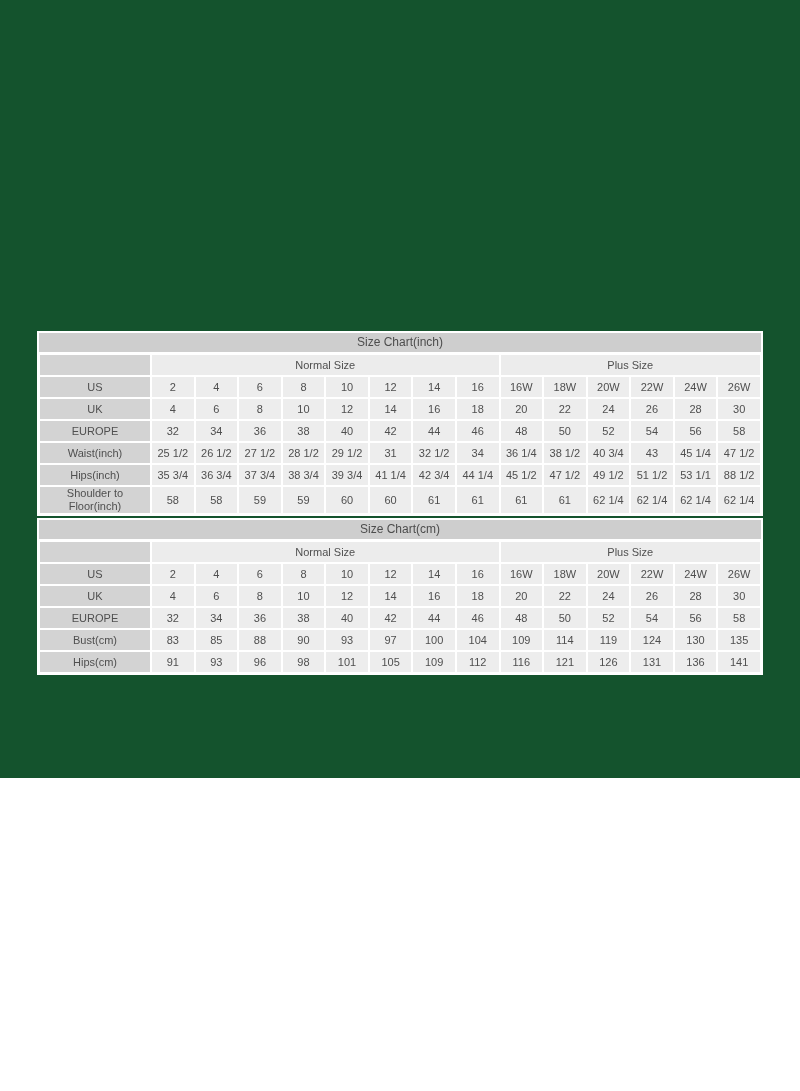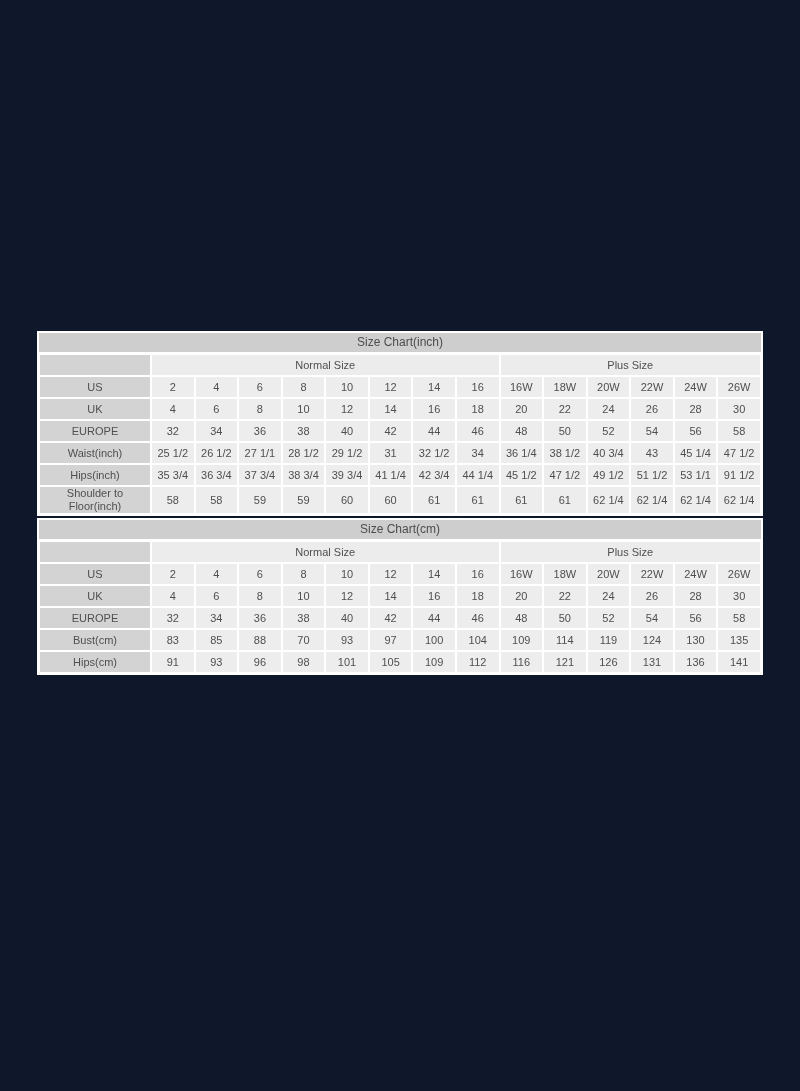--- a/index.html
+++ b/index.html
@@ -1,22 +1,22 @@
 <!DOCTYPE html>
 <html><head>
 <meta charset="utf-8">
 <style>
   html, body {
     margin: 0;
     padding: 0;
   }
   .page {
     width: 800px;
-    height: 1091px;
-    background: #0f172a;
+    height: 778px;
+    background: #14532d;
     box-sizing: border-box;
     padding-top: 331px;
     font-family: "Liberation Sans", sans-serif;
     overflow: hidden;
   }
   .chart-panel {
     width: 726px;
     margin: 0 auto;
     background: #ffffff;
     padding: 2px;
@@ -131,21 +131,21 @@
             <td>50</td>
             <td>52</td>
             <td>54</td>
             <td>56</td>
             <td>58</td>
           </tr>
           <tr>
             <th class="rowlabel">Waist(inch)</th>
             <td>25 1/2</td>
             <td>26 1/2</td>
-            <td>27 1/1</td>
+            <td>27 1/2</td>
             <td>28 1/2</td>
             <td>29 1/2</td>
             <td>31</td>
             <td>32 1/2</td>
             <td>34</td>
             <td>36 1/4</td>
             <td>38 1/2</td>
             <td>40 3/4</td>
             <td>43</td>
             <td>45 1/4</td>
@@ -159,21 +159,21 @@
             <td>38 3/4</td>
             <td>39 3/4</td>
             <td>41 1/4</td>
             <td>42 3/4</td>
             <td>44 1/4</td>
             <td>45 1/2</td>
             <td>47 1/2</td>
             <td>49 1/2</td>
             <td>51 1/2</td>
             <td>53 1/1</td>
-            <td>91 1/2</td>
+            <td>88 1/2</td>
           </tr>
           <tr>
             <th class="rowlabel">Shoulder to Floor(inch)</th>
             <td>58</td>
             <td>58</td>
             <td>59</td>
             <td>59</td>
             <td>60</td>
             <td>60</td>
             <td>61</td>
@@ -249,21 +249,21 @@
             <td>52</td>
             <td>54</td>
             <td>56</td>
             <td>58</td>
           </tr>
           <tr>
             <th class="rowlabel">Bust(cm)</th>
             <td>83</td>
             <td>85</td>
             <td>88</td>
-            <td>70</td>
+            <td>90</td>
             <td>93</td>
             <td>97</td>
             <td>100</td>
             <td>104</td>
             <td>109</td>
             <td>114</td>
             <td>119</td>
             <td>124</td>
             <td>130</td>
             <td>135</td>

